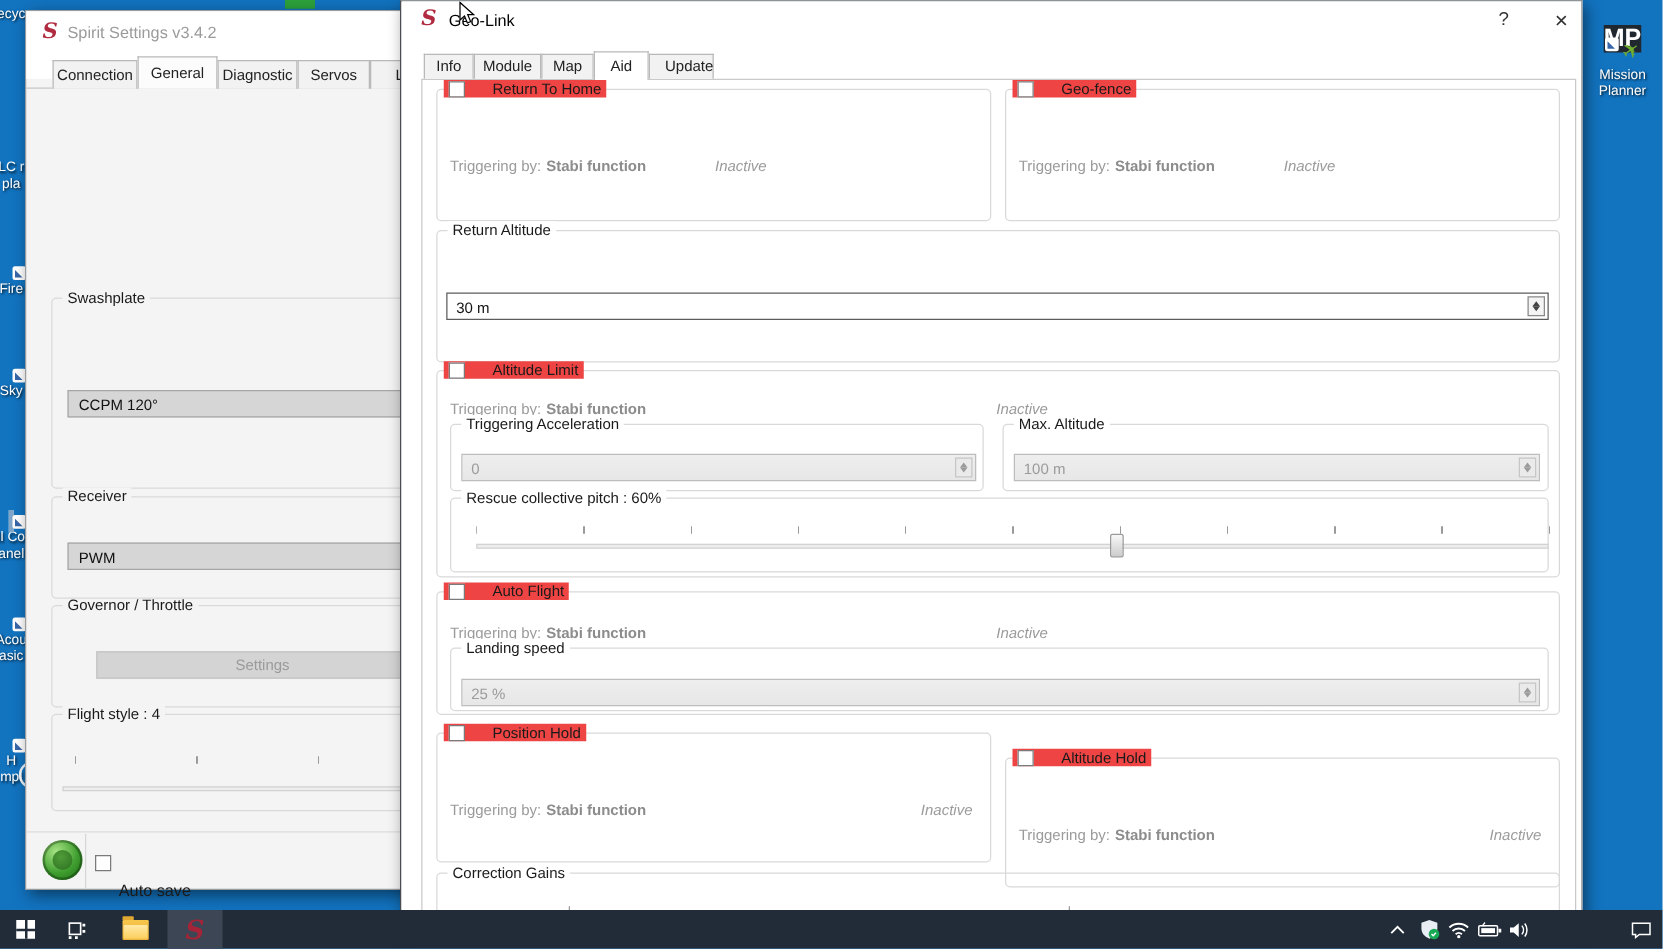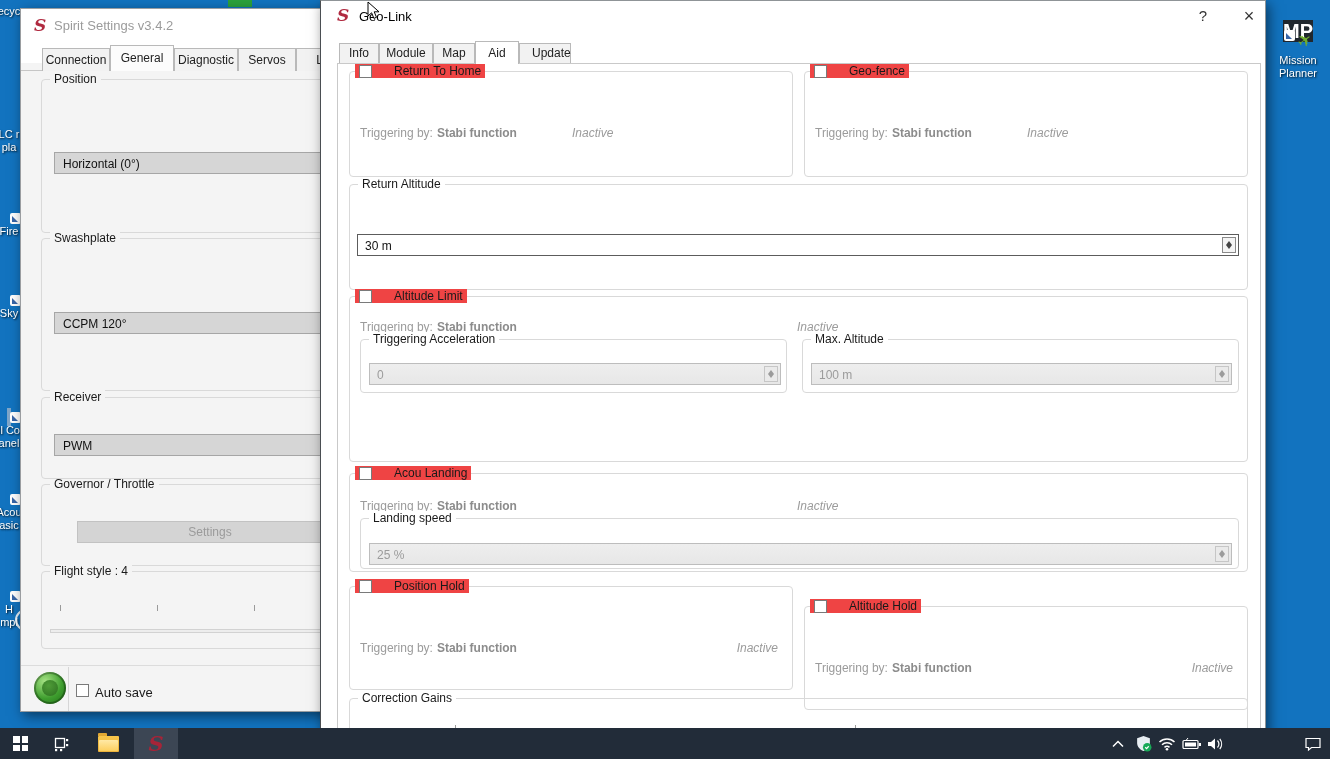--- a/index.html
+++ b/index.html
@@ -157,24 +157,20 @@
   <span class="slogo" style="left:13px;top:8px;">S</span>
   <span class="titlebar-text" style="left:33px;top:9px;color:#9b9b9b;">Spirit Settings v3.4.2</span>
 
   <span class="tab" style="left:21px;width:68px;top:39px;height:23px;line-height:22px;">Connection</span>
   <span class="tab sel" style="left:89px;width:64px;top:36px;height:26px;line-height:25px;background:#fcfcfc;">General</span>
   <span class="tab" style="left:153px;width:64px;top:39px;height:23px;line-height:22px;">Diagnostic</span>
   <span class="tab" style="left:217px;width:58px;top:39px;height:23px;line-height:22px;">Servos</span>
   <span class="tab" style="left:275px;width:50px;top:39px;height:23px;line-height:22px;">Li</span>
   <div class="abs" style="left:0;top:61px;right:0;height:1px;background:#c6c6c6;"></div>
 
-  <div class="grp" style="left:20px;top:70px;width:302px;height:154px;">
-    <span class="glabel">Position</span>
-    <span class="combo" style="left:12px;top:72px;width:288px;">Horizontal (0°)</span>
-  </div>
 
   <div class="grp" style="left:20px;top:229px;width:302px;height:153px;">
     <span class="glabel">Swashplate</span>
     <span class="combo" style="left:12px;top:73px;width:288px;">CCPM 120°</span>
   </div>
 
   <div class="grp" style="left:20px;top:475px;width:302px;height:82px;">
     <span class="glabel">Governor / Throttle</span>
     <span class="btnset" style="left:35px;top:36px;width:266px;">Settings</span>
   </div>
@@ -187,21 +183,21 @@
   <div class="grp" style="left:20px;top:562px;width:302px;height:78px;">
     <span class="glabel">Flight style : 4</span>
     <div class="ticks" style="left:18px;top:33px;width:284px;background:repeating-linear-gradient(to right,#9a9a9a 0 1px,transparent 1px 97px);"></div>
     <div class="track" style="left:8px;top:57px;width:294px;"></div>
   </div>
 
   <div class="abs" style="left:0;top:656px;right:0;height:1px;background:#dcdcdc;"></div>
   <span class="led" style="left:13px;top:663px;"></span>
   <div class="abs" style="left:47px;top:658px;width:1px;height:44px;background:#d6d6d6;"></div>
   <span class="cb" style="position:absolute;left:55px;top:675px;"></span>
-  <span class="abs" style="left:74px;top:676px;font-size:13px;">Auto save</span>
+  <span class="abs" style="left:74px;top:696px;font-size:13px;">Auto save</span>
 </div>
 
 <div class="win" id="geolink-win" style="left:320px;top:0;width:946px;height:745px;z-index:20;border:1px solid #8f9497;border-left-color:#4a4e52;">
   <span class="slogo" style="left:16px;top:6px;">S</span>
   <span class="titlebar-text" style="left:38px;top:8px;color:#000;">Geo-Link</span>
   <span class="capbtn" style="left:867px;top:2px;">?</span>
   <span class="capbtn" style="left:913px;top:2px;font-size:18px;">×</span>
 
   <span class="tab" style="left:18px;width:40px;">Info</span>
   <span class="tab" style="left:58px;width:54px;">Module</span>
@@ -258,26 +254,32 @@
         <span class="sbtns"></span>
       </div>
     </div>
     <div class="grp" style="left:452px;top:42px;width:437px;height:54px;">
       <span class="glabel">Max. Altitude</span>
       <div class="spin dis" style="left:8px;top:23px;width:421px;">
         <span class="sval">100 m</span>
         <span class="sbtns"></span>
       </div>
     </div>
+    <div class="grp" style="left:10px;top:101px;width:879px;height:60px;">
+      <span class="glabel">Rescue collective pitch : 60%</span>
+      <div class="ticks" style="left:20px;top:22px;width:859px;background:repeating-linear-gradient(to right,#9a9a9a 0 1px,transparent 1px 85.8px);"></div>
+      <div class="track" style="left:20px;top:36px;width:858px;"></div>
+      <span class="handle" style="left:527px;top:28px;"></span>
+    </div>
   </div>
 
   <div class="grp" style="left:28px;top:472px;width:899px;height:99px;">
     <span class="gcheck">
         <span class="cb"></span>
-      <span>Acou Landing</span>
+      <span>Auto Flight</span>
       </span>
     <div class="trigrow" style="left:10px;top:25px;">
       <span>Triggering by:</span><span class="tv">Stabi function</span>
     </div>
     <span class="inact" style="left:447px;top:25px;">Inactive</span>
     <div class="grp" style="left:10px;top:44px;width:879px;height:51px;">
       <span class="glabel">Landing speed</span>
       <div class="spin dis" style="left:8px;top:24px;width:863px;">
         <span class="sval">25 %</span>
         <span class="sbtns"></span>

